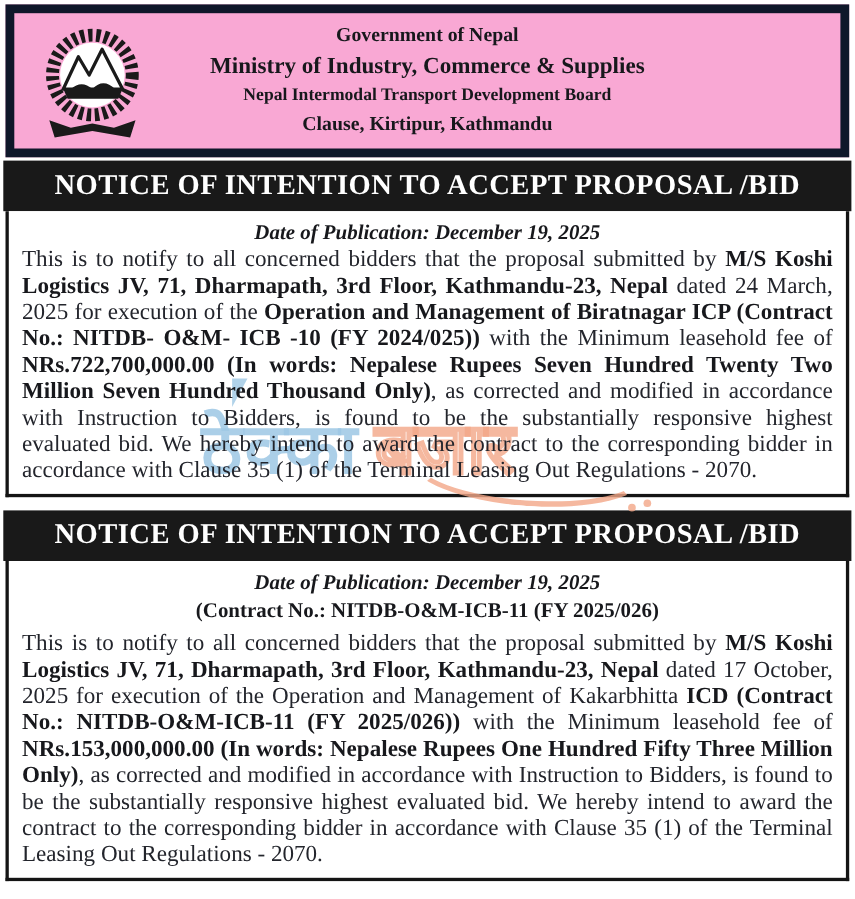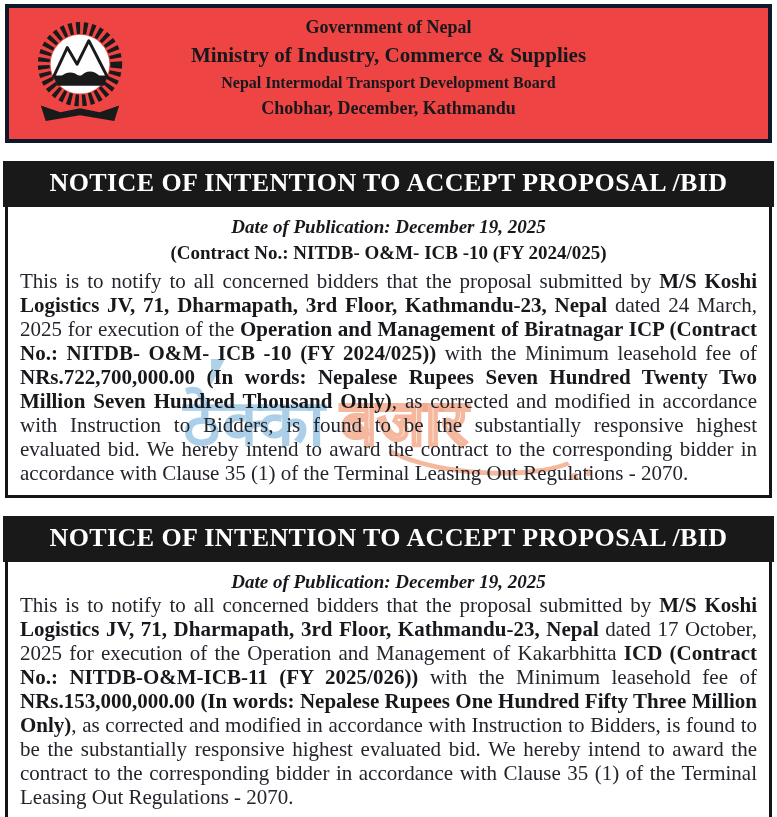--- a/index.html
+++ b/index.html
@@ -9,36 +9,36 @@
     font-family: "Liberation Serif", serif;
     color: #1e2025;
     overflow: hidden;
   }
   .page { width: 777px; height: 817px; padding: 4px 3px; overflow: hidden; }
 
   
   .header-box {
     position: relative;
     margin: 0 2px;
-    border: 4px solid #0f172a;
+    border: 8px solid #0f172a;
     height: 139px;
     text-align: center;
     padding-top: 9px;
-    background: #ef4444;
+    background: #f9a8d4;
   }
   .emblem { position: absolute; left: 22px; top: 6px; width: 98px; height: 122px; }
   .hl { font-weight: bold; color: #17181c; }
   .hl1 { font-size: 18px; }
   .hl2 { font-size: 21px; margin-top: 5px; text-align: center; }
   .hl3 { font-size: 16px; margin-top: 6px; }
   .hl4 { font-size: 18px; margin-top: 6px; }
 
   
   .banner {
-    margin: 18px 0 0 0;
+    margin: 3px 0 0 0;
     background: #191919;
     color: #ffffff;
     font-weight: bold;
     font-size: 26px;
     text-align: center;
     padding: 7px 0 9px 0;
     letter-spacing: 0.4px;
   }
   .body-box {
     position: relative;
@@ -106,40 +106,40 @@
         <circle cx="50" cy="50" r="30" fill="#ffffff"></circle>
         <path d="M23 63 L37 33 L47 50 L59 26 L78 63 Z" fill="#ffffff" stroke="#1a1a1a" stroke-width="3" stroke-linejoin="round"></path>
         <path d="M30 63 Q40 54 50 63 Q60 52 71 63 Z" fill="#1a1a1a"></path>
         <path d="M23 63 L78 63 L74 72 L27 72 Z" fill="#1a1a1a"></path>
         <path d="M10 92 L30 99 L50 95 L70 99 L90 92 L85 108 L50 102 L15 108 Z" fill="#1a1a1a"></path>
       </svg>
     </div>
     <div class="hl hl1">Government of Nepal</div>
     <div class="hl hl2">Ministry of Industry, Commerce &amp; Supplies</div>
     <div class="hl hl3">Nepal Intermodal Transport Development Board</div>
-    <div class="hl hl4">Chobhar, December, Kathmandu</div>
+    <div class="hl hl4">Clause, Kirtipur, Kathmandu</div>
   </div>
 
   <section>
     <div class="banner">NOTICE OF INTENTION TO ACCEPT PROPOSAL /BID</div>
     <div class="body-box">
       <div class="watermark" aria-hidden="true">
         <span class="wm-flag"></span>
         <span class="wm1">ठेक्का</span><span class="wm2">बजार</span>
         <span class="wm-swoosh"></span>
         <span class="wm-dot wm-dot1"></span>
         <span class="wm-dot wm-dot2"></span>
       </div>
       <div class="pub-line">Date of Publication: December 19, 2025</div>
-      <div class="contract-line">(Contract No.: NITDB- O&amp;M- ICB -10  (FY 2024/025)</div>
       <p class="para"><span>This is to notify to all concerned bidders that the proposal submitted by </span><span class="b">M/S Koshi Logistics JV, 71, Dharmapath, 3rd Floor, Kathmandu-23, Nepal</span><span> dated 24 March, 2025 for execution of the </span><span class="b">Operation and Management of Biratnagar ICP (Contract No.: NITDB- O&amp;M- ICB -10  (FY 2024/025))</span><span> with the Minimum leasehold fee of </span><span class="b">NRs.722,700,000.00 (In words: Nepalese Rupees Seven Hundred Twenty Two Million Seven Hundred Thousand Only)</span><span>, as corrected and modified in accordance with Instruction to Bidders, is found to be the substantially responsive highest evaluated bid. We hereby intend to award the contract to the corresponding bidder in accordance with Clause 35 (1) of the Terminal Leasing Out Regulations - 2070.</span></p>
     </div>
   </section>
 
   <section class="notice-2">
     <div class="banner">NOTICE OF INTENTION TO ACCEPT PROPOSAL /BID</div>
     <div class="body-box">
       <div class="pub-line">Date of Publication: December 19, 2025</div>
+      <div class="contract-line">(Contract No.: NITDB-O&amp;M-ICB-11 (FY 2025/026)</div>
       <p class="para"><span>This is to notify to all concerned bidders that the proposal submitted by </span><span class="b">M/S Koshi Logistics JV, 71, Dharmapath, 3rd Floor, Kathmandu-23, Nepal</span><span> dated 17 October, 2025 for execution of the Operation and Management of Kakarbhitta </span><span class="b">ICD (Contract No.: NITDB-O&amp;M-ICB-11 (FY 2025/026))</span><span> with the Minimum leasehold fee of </span><span class="b">NRs.153,000,000.00 (In words: Nepalese Rupees One Hundred Fifty Three Million Only)</span><span>, as corrected and modified in accordance with Instruction to Bidders, is found to be the substantially responsive highest evaluated bid. We hereby intend to award the contract to the corresponding bidder in accordance with Clause 35 (1) of the Terminal Leasing Out Regulations - 2070.</span></p>
     </div>
   </section>
 
 </div>
 
 </body></html>

